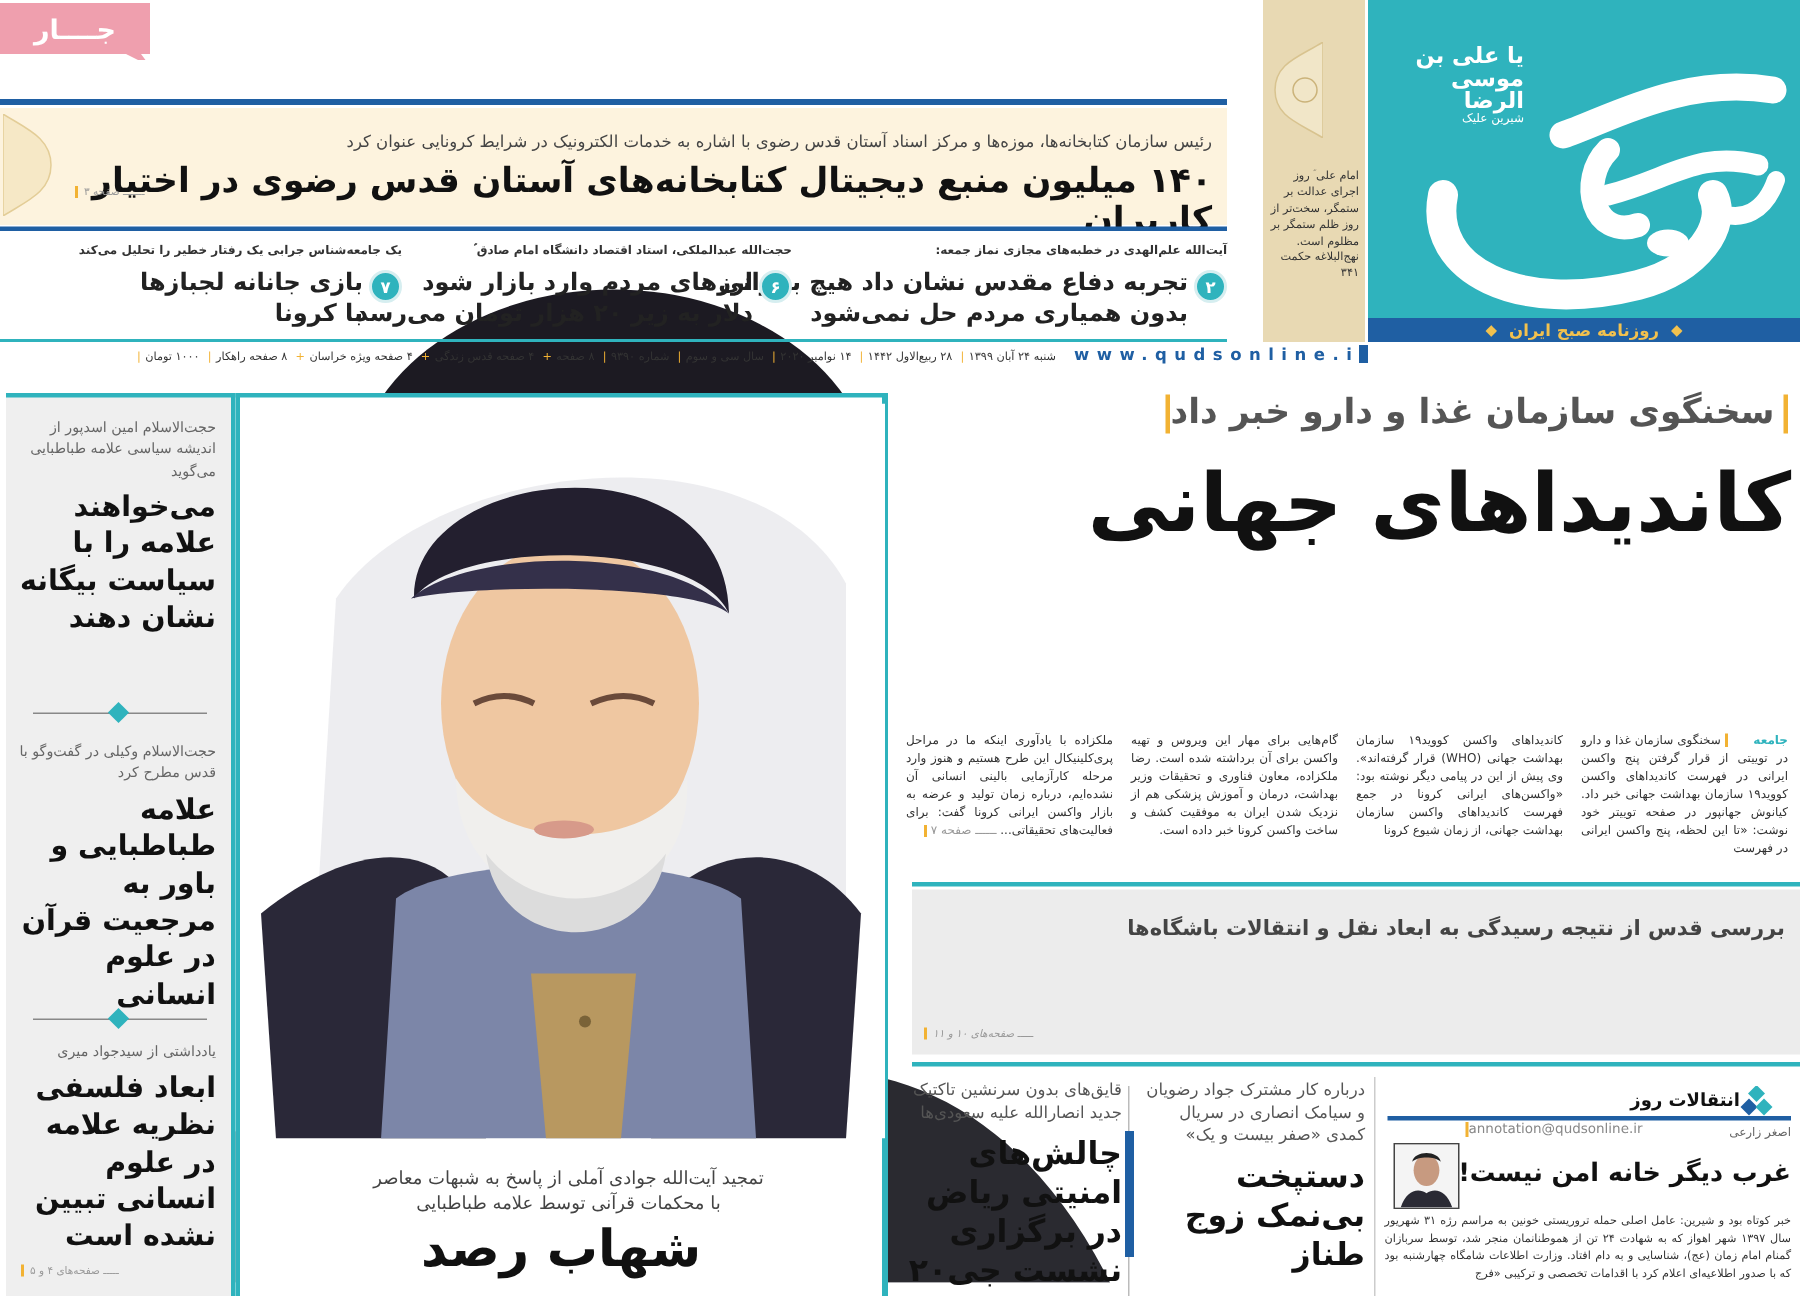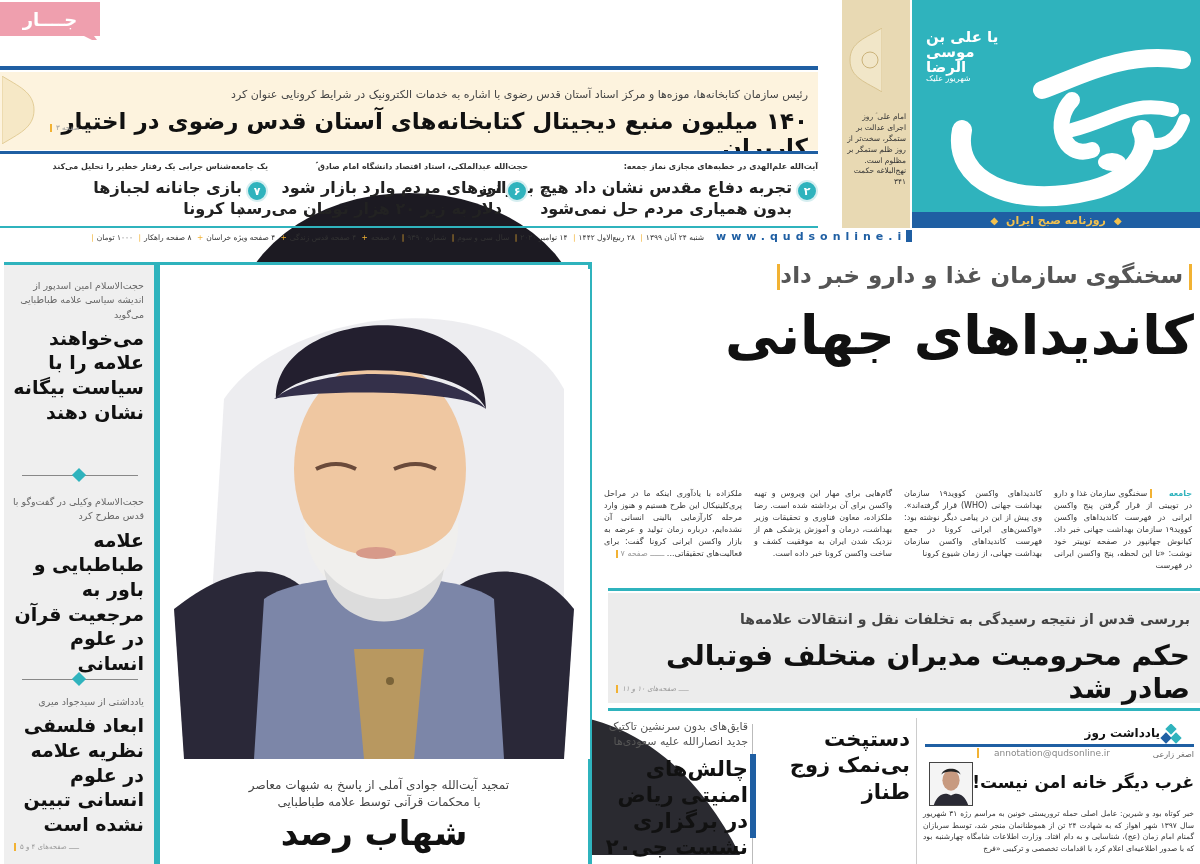--- a/index.html
+++ b/index.html
@@ -6,21 +6,21 @@
   html, body { width: 1200px; height: 864px; overflow: hidden; background: #ffffff; }
   body { position: relative; font-family: "DejaVu Sans", sans-serif; color: #1a1a1a; direction: rtl; }
   .abs { position: absolute; }
 
   
   .masthead { left: 912px; top: 0; width: 288px; height: 228px; background: #2fb3bd; overflow: hidden; }
   .masthead .logo { position: absolute; left: 10px; top: 20px; width: 270px; height: 190px; }
   .masthead .tagline-bar { position: absolute; left: 0; right: 0; bottom: 0; height: 16px; background: #1f5fa3; display: flex; align-items: center; justify-content: center; gap: 8px; }
   .masthead .tagline-bar span.t { color: #f2c14e; font-size: 11px; font-weight: bold; letter-spacing: 4px; }
   .masthead .tagline-bar span.d { color: #f2c14e; font-size: 10px; }
-  .masthead .slogan { position: absolute; left: 14px; top: 30px; width: 90px; color: #fff; font-size: 8px; line-height: 1.1; text-align: left; direction: rtl; }
+  .masthead .slogan { position: absolute; left: 14px; top: 30px; width: 90px; color: #fff; font-size: 8px; line-height: 1.1; text-align: right; direction: rtl; }
   .masthead .slogan b { display: block; font-size: 15px; line-height: 1; font-weight: bold; }
 
   .quote-strip { left: 842px; top: 0; width: 68px; height: 228px; background: #e8d9b3; }
   .quote-strip .orn { position: absolute; left: 4px; top: 28px; width: 36px; height: 64px; }
   .quote-strip .quote { position: absolute; right: 4px; top: 112px; width: 62px; font-size: 7.5px; line-height: 1.45; color: #333; text-align: right; }
 
   .bar-tag { left: 0; top: 0; width: 100px; height: 40px; }
 
   
   .top-rule { left: 0; top: 66px; width: 818px; height: 4px; background: #1f5fa3; }
@@ -85,21 +85,21 @@
   .mini .k { font-size: 11px; color: #555; line-height: 1.35; }
   .mini .h { font-size: 21px; font-weight: bold; color: #111; line-height: 1.25; margin-top: 6px; }
   .mini-sep { left: 752px; top: 724px; width: 1px; height: 140px; background: #bbb; }
   .mini-sep-blue { left: 750px; top: 754px; width: 6px; height: 84px; background: #1f5fa3; }
 
   .note { left: 916px; top: 718px; width: 284px; height: 146px; border-left: 1px solid #ccc; }
   .note .title { position: absolute; right: 40px; top: 8px; font-size: 12px; font-weight: bold; color: #111; }
   .note .icon { position: absolute; right: 18px; top: 6px; width: 22px; height: 26px; }
   .note .rule { position: absolute; right: 6px; left: 8px; top: 26px; height: 3px; background: #1f5fa3; }
   .note .author { position: absolute; right: 6px; top: 32px; font-size: 8px; color: #666; }
-  .note .email { position: absolute; left: 60px; top: 30px; font-size: 9px; color: #888; direction: ltr; border-left: 2px solid #f2b233; padding-left: 15px; text-align: right; }
+  .note .email { position: absolute; left: 60px; top: 30px; font-size: 9px; color: #888; direction: ltr; border-left: 2px solid #f2b233; padding-left: 0; text-align: right; }
   .note .photo { position: absolute; left: 12px; top: 44px; width: 44px; height: 44px; border: 1px solid #444; }
   .note .h { position: absolute; right: 6px; top: 54px; font-size: 17px; font-weight: bold; color: #111; }
   .note .body { position: absolute; right: 6px; left: 6px; top: 90px; font-size: 7.5px; line-height: 1.55; color: #333; text-align: justify; }
 </style>
 </head>
 <body>
 
 <svg class="abs bar-tag" viewBox="0 0 100 40">
   <path d="M0 2 H100 V36 H94 L100 44 L84 36 H0 Z" fill="#ef9fae"></path>
   <text x="50" y="26" text-anchor="middle" fill="#fff" font-size="18" font-weight="bold" font-family="DejaVu Sans, sans-serif">جــــار</text>
@@ -120,21 +120,21 @@
   <svg class="logo" viewBox="0 0 270 190">
     <path d="M260 40 C200 30 150 60 120 70" stroke="#fff" stroke-width="18" fill="none" stroke-linecap="round"></path>
     <path d="M250 90 C210 80 190 100 150 110" stroke="#fff" stroke-width="14" fill="none" stroke-linecap="round"></path>
     <path d="M40 110 C30 160 90 190 170 170 C210 160 230 130 220 110" stroke="#fff" stroke-width="20" fill="none" stroke-linecap="round"></path>
     <path d="M150 80 C130 100 140 140 170 130" stroke="#fff" stroke-width="16" fill="none" stroke-linecap="round"></path>
     <path d="M220 120 C240 130 255 120 262 100" stroke="#fff" stroke-width="12" fill="none" stroke-linecap="round"></path>
     <ellipse cx="190" cy="142" rx="14" ry="9" fill="#fff"></ellipse>
   </svg>
   <div class="slogan">
     <b>یا علی بن موسی الرضا</b>
-    <span>شهریور علیک</span>
+    <span>شیرین علیک</span>
   </div>
   <div class="tagline-bar">
     <span class="d">◆</span>
     <span class="t">روزنامه صبح ایران</span>
     <span class="d">◆</span>
   </div>
 </div>
 
 <div class="abs top-rule"></div>
 <div class="abs banner">
@@ -256,43 +256,43 @@
 </div>
 <div class="abs columns">
   <div class="col"><span class="tag">جامعه</span> <span>سخنگوی سازمان غذا و دارو در توییتی از قرار گرفتن پنج واکسن ایرانی در فهرست کاندیداهای واکسن کووید۱۹ سازمان بهداشت جهانی خبر داد. کیانوش جهانپور در صفحه توییتر خود نوشت: «تا این لحظه، پنج واکسن ایرانی در فهرست</span></div>
   <div class="col">کاندیداهای واکسن کووید۱۹ سازمان بهداشت جهانی (WHO) قرار گرفته‌اند». وی پیش از این در پیامی دیگر نوشته بود: «واکسن‌های ایرانی کرونا در جمع فهرست کاندیداهای واکسن سازمان بهداشت جهانی، از زمان شیوع کرونا</div>
   <div class="col">گام‌هایی برای مهار این ویروس و تهیه واکسن برای آن برداشته شده است. رضا ملکزاده، معاون فناوری و تحقیقات وزیر بهداشت، درمان و آموزش پزشکی هم از نزدیک شدن ایران به موفقیت کشف و ساخت واکسن کرونا خبر داده است.</div>
   <div class="col"><span>ملکزاده با یادآوری اینکه ما در مراحل پری‌کلینیکال این طرح هستیم و هنوز وارد مرحله کارآزمایی بالینی انسانی آن نشده‌ایم، درباره زمان تولید و عرضه به بازار واکسن ایرانی کرونا گفت: برای فعالیت‌های تحقیقاتی...</span> <span class="pageref"><span>ــــــ صفحه ۷</span> <i></i></span></div>
 </div>
 
 <div class="abs story2-rule"></div>
 <div class="abs story2">
-  <div class="k">بررسی قدس از نتیجه رسیدگی به تخلفات نقل و انتقالات علامه‌ها</div>
-  <div class="h">حکم محرومیت مدیران متخلف فوتبالی صادر شد</div>
+  <div class="k">بررسی قدس از نتیجه رسیدگی به ابعاد نقل و انتقالات باشگاه‌ها</div>
   <div class="pageref">ـــــ صفحه‌های ۱۰ و ۱۱</div>
 </div>
 
 <div class="abs bottom-top-rule"></div>
 <div class="mini" style="right:290px; width:150px;">
+  <div class="k">درباره کار مشترک جواد رضویان و سیامک انصاری در سریال کمدی «صفر بیست و یک»</div>
   <div class="h">دستپخت بی‌نمک زوج طناز</div>
 </div>
 <div class="abs mini-sep"></div>
 <div class="abs mini-sep-blue"></div>
 <div class="mini" style="right:452px; width:144px;">
   <div class="k">قایق‌های بدون سرنشین تاکتیک جدید انصارالله علیه سعودی‌ها</div>
   <div class="h">چالش‌های امنیتی ریاض در برگزاری نشست جی۲۰</div>
 </div>
 
 <div class="abs note">
   <svg class="icon" viewBox="0 0 22 26">
     <rect x="7" y="1" width="8" height="8" transform="rotate(45 11 5)" fill="#2fb3bd"></rect>
     <rect x="2" y="10" width="8" height="8" transform="rotate(45 6 14)" fill="#1f5fa3"></rect>
     <rect x="12" y="10" width="8" height="8" transform="rotate(45 16 14)" fill="#2fb3bd"></rect>
   </svg>
-  <div class="title">یادداشت روز</div>
+  <div class="title">انتقالات روز</div>
   <div class="rule"></div>
   <div class="author">اصغر زارعی</div>
   <div class="email">annotation@qudsonline.ir</div>
   <svg class="photo" viewBox="0 0 44 44">
     <rect width="44" height="44" fill="#f4f4f4"></rect>
     <ellipse cx="22" cy="18" rx="9" ry="11" fill="#c79a80"></ellipse>
     <path d="M12 12 C14 4 30 4 32 12 C28 8 16 8 12 12Z" fill="#222"></path>
     <path d="M4 44 C8 32 16 30 22 34 C28 30 36 32 40 44Z" fill="#2a2a34"></path>
   </svg>
   <div class="h">غرب دیگر خانه امن نیست!</div>

